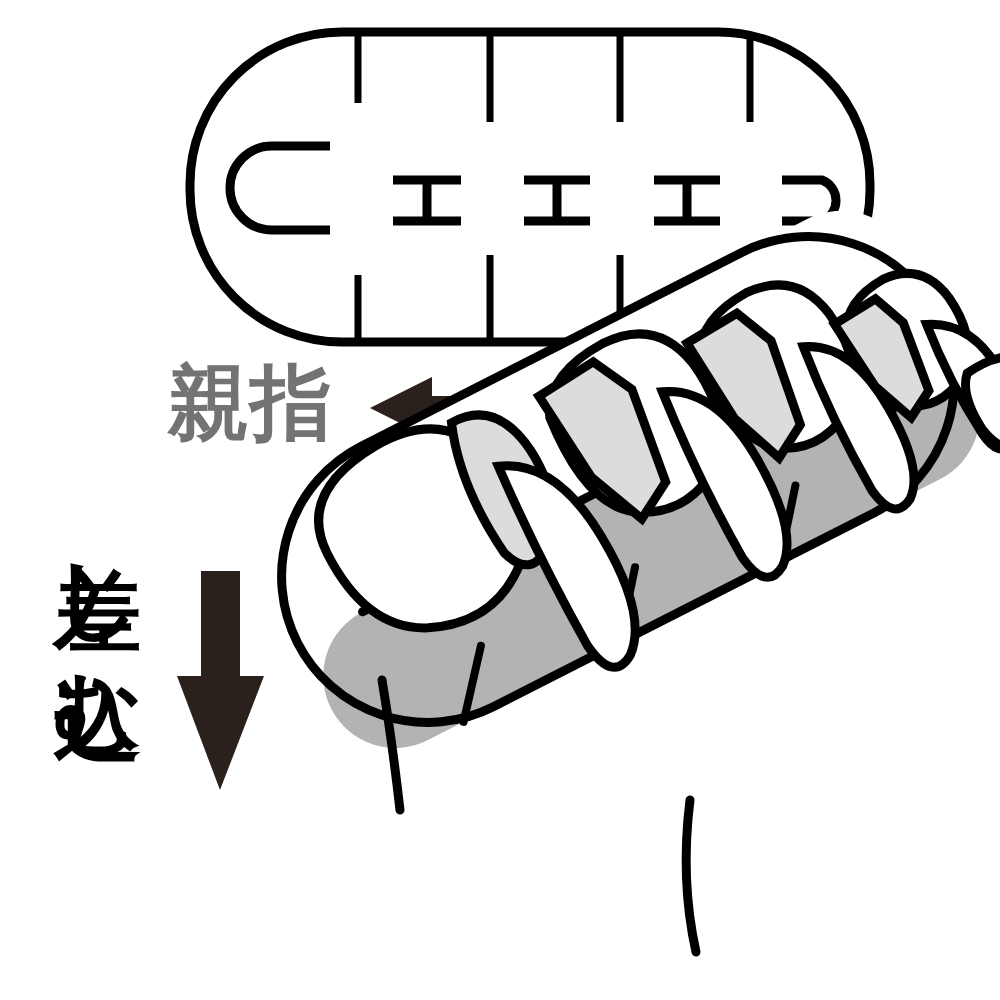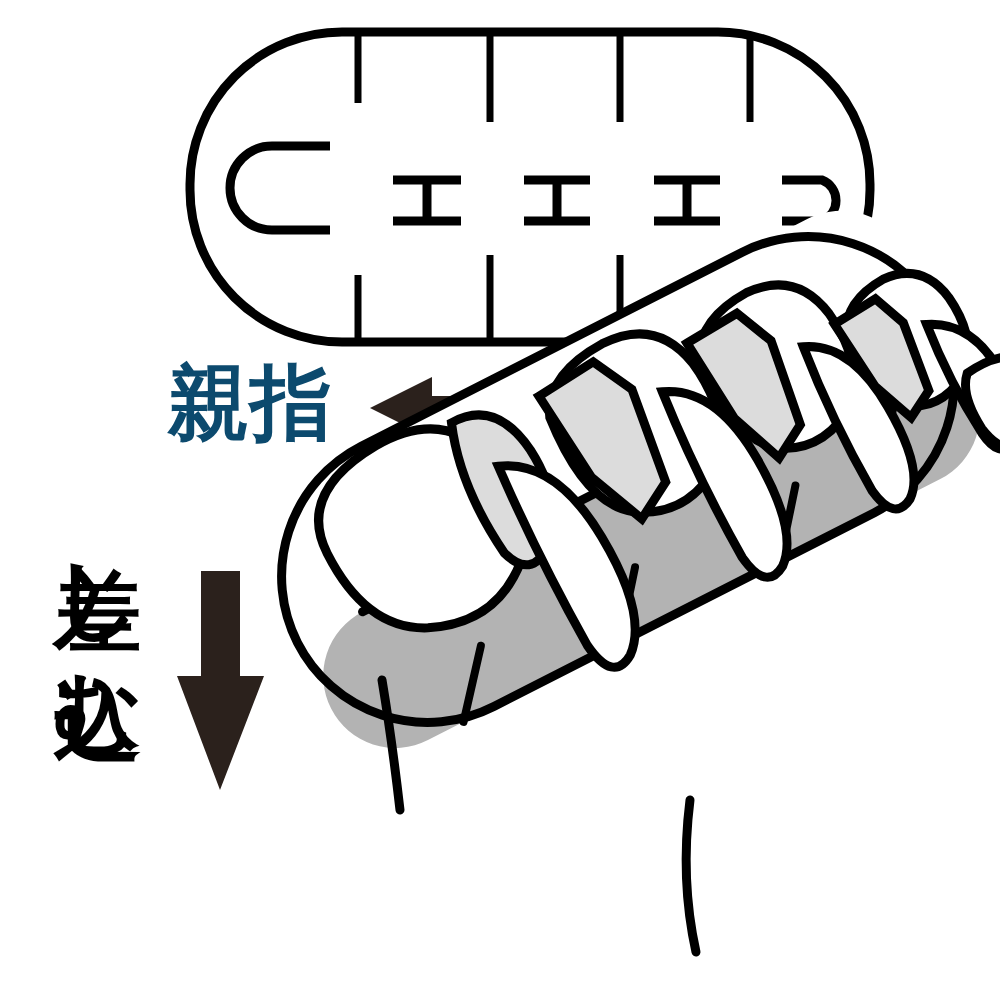--- a/index.html
+++ b/index.html
@@ -22,21 +22,21 @@
   }
   svg.layer {
     position: absolute;
     left: 0; top: 0;
     width: 1000px;
     height: 1000px;
     display: block;
   }
   .jp-label {
     position: absolute;
-    color: #0c4a6e;
+    color: #737373;
     font-family: "DejaVu Sans", "Liberation Sans", sans-serif;
     font-weight: 700;
     white-space: nowrap;
     line-height: 1;
     letter-spacing: 0px;
   }
   #label-thumb {
     left: 168px;
     top: 362px;
     font-size: 82px;

